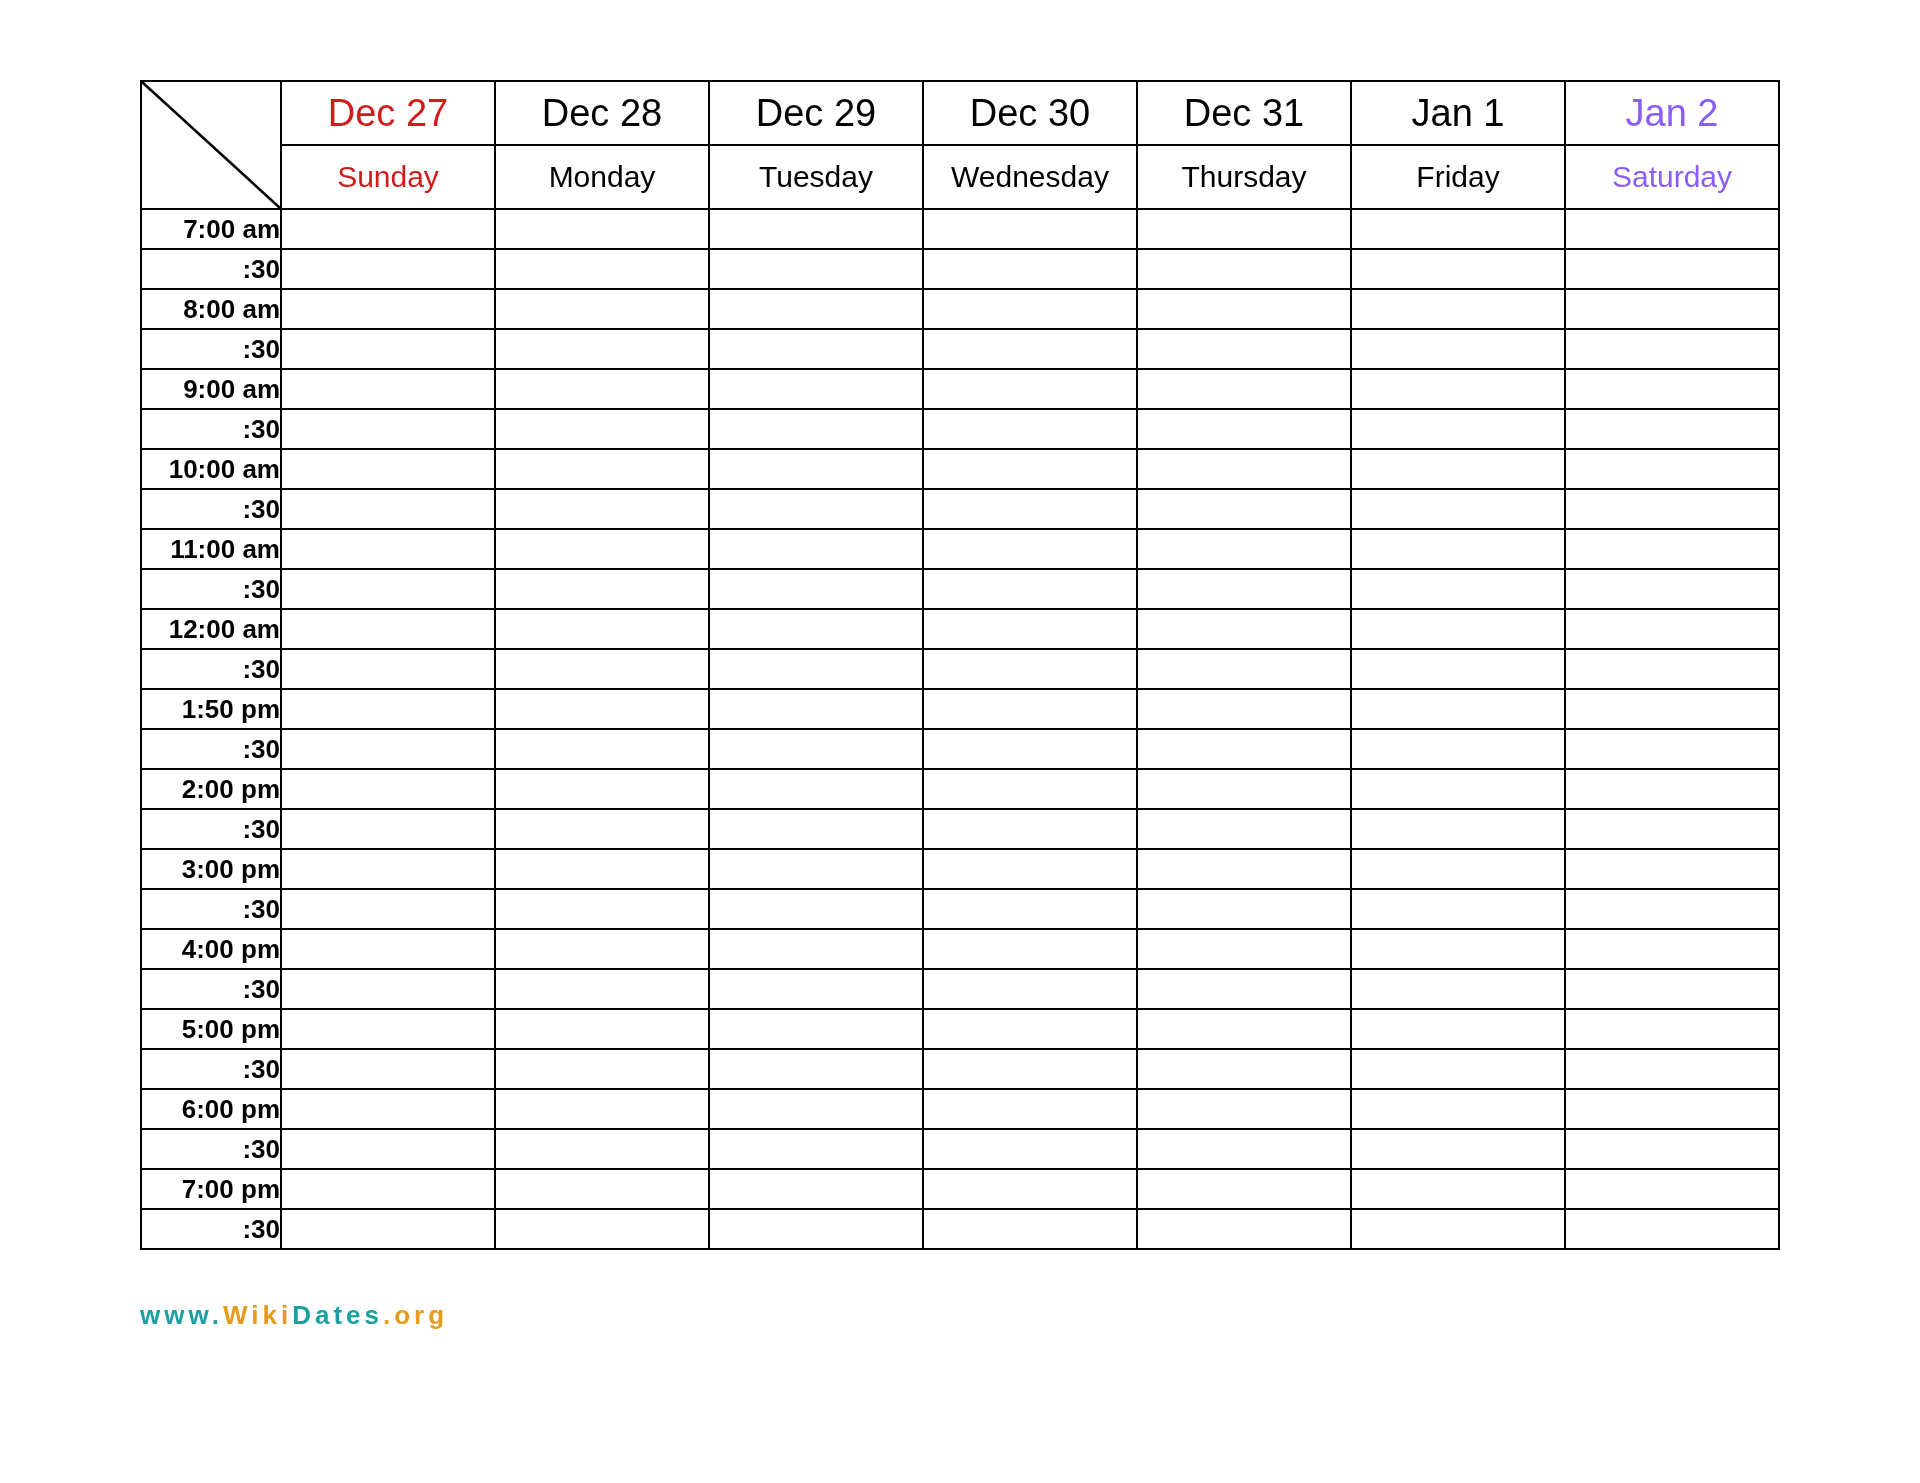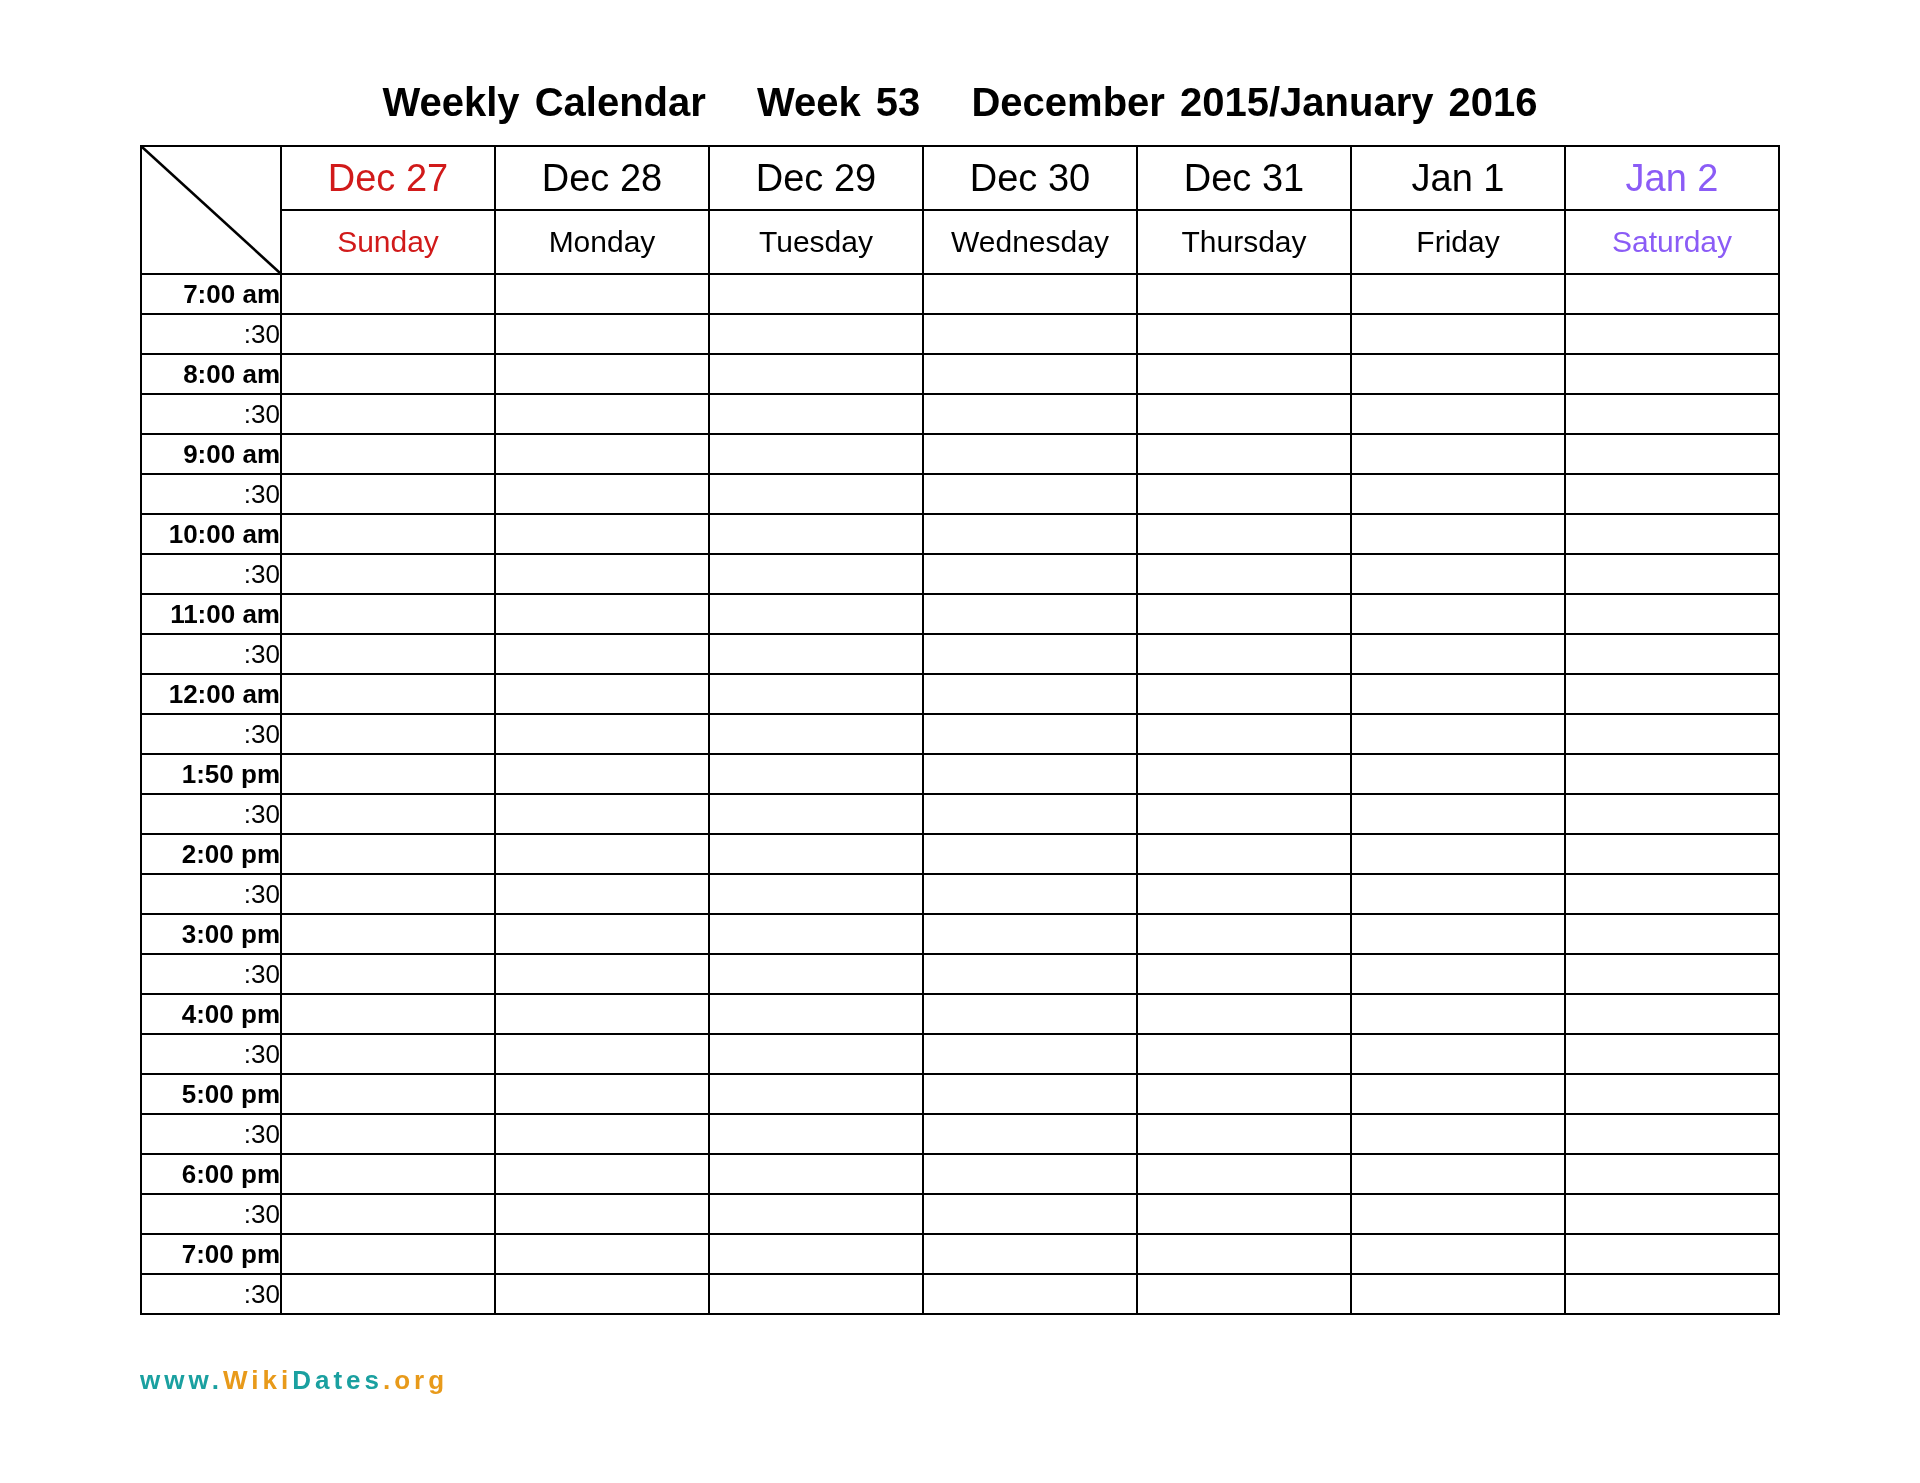--- a/index.html
+++ b/index.html
@@ -61,44 +61,39 @@
     height: 100%;
   }
   .time-label {
     text-align: right;
     padding-right: 6px;
     font-size: 26px;
     font-weight: bold;
     height: 40px;
     vertical-align: middle;
   }
-  .half .time-label { font-weight: normal; }
+  .half .time-label { font-weight: bold; }
   .slot { height: 40px; }
   .footer {
     margin-top: 50px;
     text-align: left;
     font-size: 26px;
     font-weight: bold;
     letter-spacing: 4px;
   }
   .footer .www  { color: #1aa0a0; }
   .footer .wiki { color: #e89a1a; }
   .footer .dates{ color: #1aa0a0; }
   .footer .org  { color: #e89a1a; }
 </style>
 </head>
 <body>
 
 <div class="page">
 
-  <div class="title">
-    <span class="segment">Weekly Calendar</span>
-    <span class="segment">Week 53</span>
-    <span class="segment">December 2015/January 2016</span>
-  </div>
 
   <table class="calendar">
     <colgroup>
       <col class="timecol">
       <col>
         <col>
         <col>
         <col>
         <col>
         <col>

